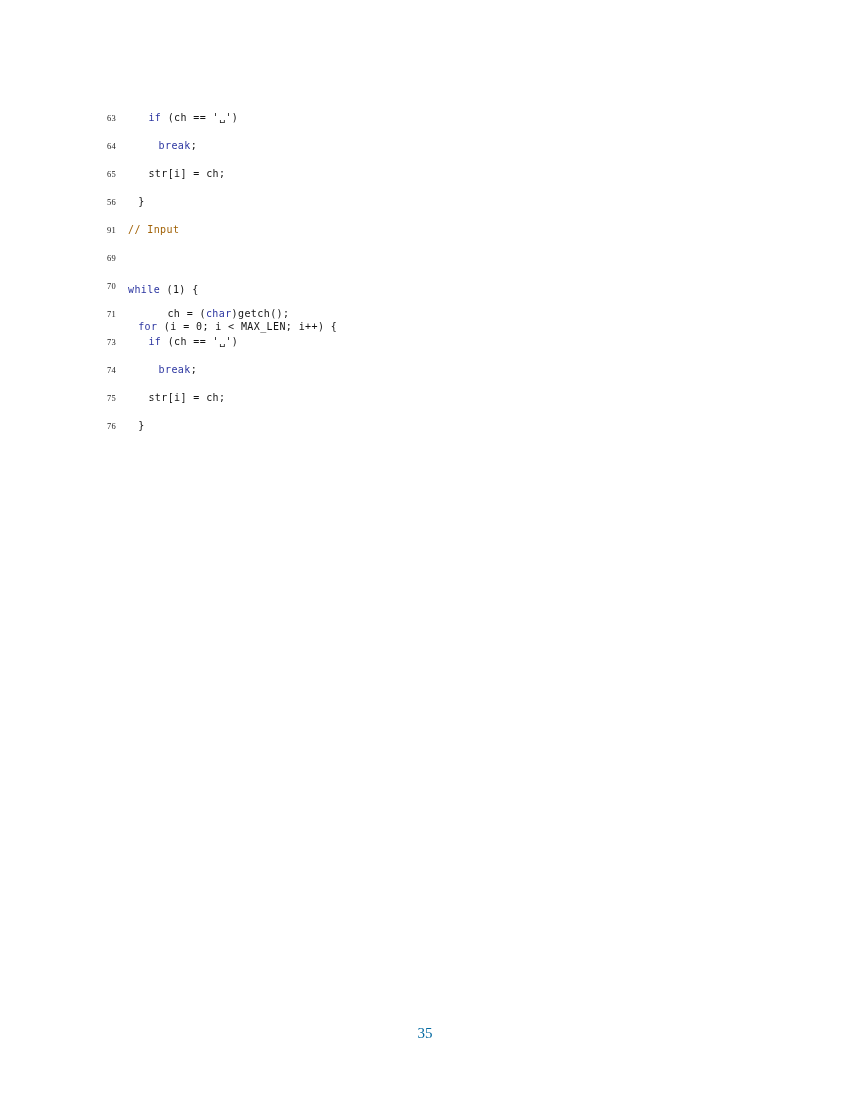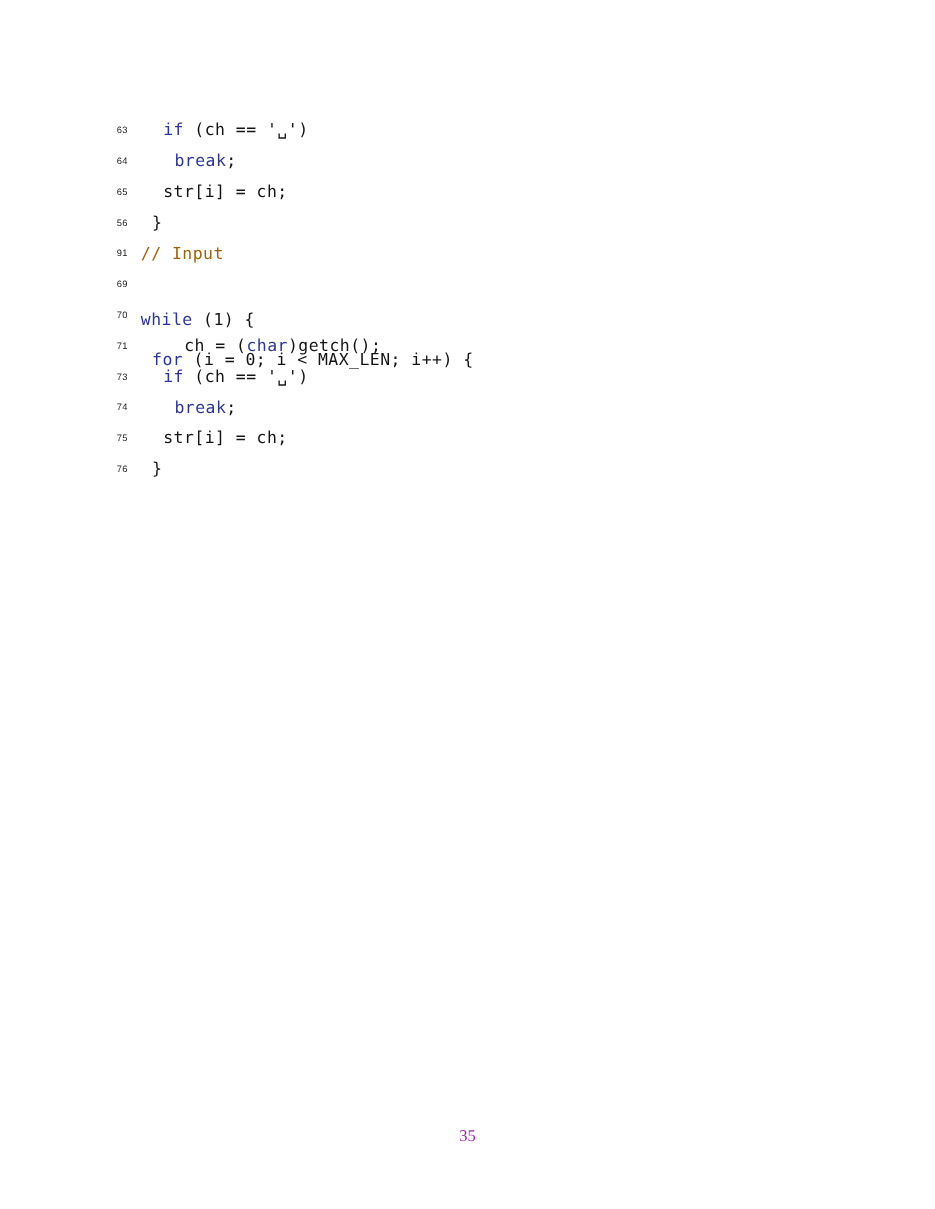--- a/index.html
+++ b/index.html
@@ -31,33 +31,33 @@
     line-height: 28px;
     white-space: pre;
   }
 
   .lineno {
     position: absolute;
     left: 0px;
     top: 0px;
     width: 22px;
     text-align: right;
-    font-family: Liberation Sans, sans-serif;
+    font-family: Liberation Serif, serif;
     font-size: 8.5px;
     color: #1a1a1a;
     line-height: 28px;
     letter-spacing: 0.2px;
   }
 
   .code-text {
     position: absolute;
     left: 34px;
     top: 0px;
     font-family: "DejaVu Sans Mono", "Liberation Mono", monospace;
-    font-size: 15px;
+    font-size: 10px;
     letter-spacing: 0.4px;
     color: #141414;
     line-height: 28px;
     white-space: pre;
   }
 
   
   .kw   { color: #2b35a0; }   
   .cmt  { color: #a16207; }   
   .pln  { color: #141414; }   
@@ -70,21 +70,21 @@
 
   
   .folio {
     position: absolute;
     left: 0;
     top: 1025px;
     width: 850px;
     text-align: center;
     font-family: "Liberation Serif", "DejaVu Serif", serif;
     font-size: 15px;
-    color: #a21caf;
+    color: #0369a1;
   }
 </style>
 </head>
 <body>
 
 <div class="page">
 
   <div class="listing" id="listing-root">
 
   <div class="code-line"><span class="lineno">63</span><span class="code-text" style="left: 54.4px;"><span class="kw">if</span><span class="pln"> (ch == '</span><span class="vspace">␣</span><span class="pln">')</span></span></div>

